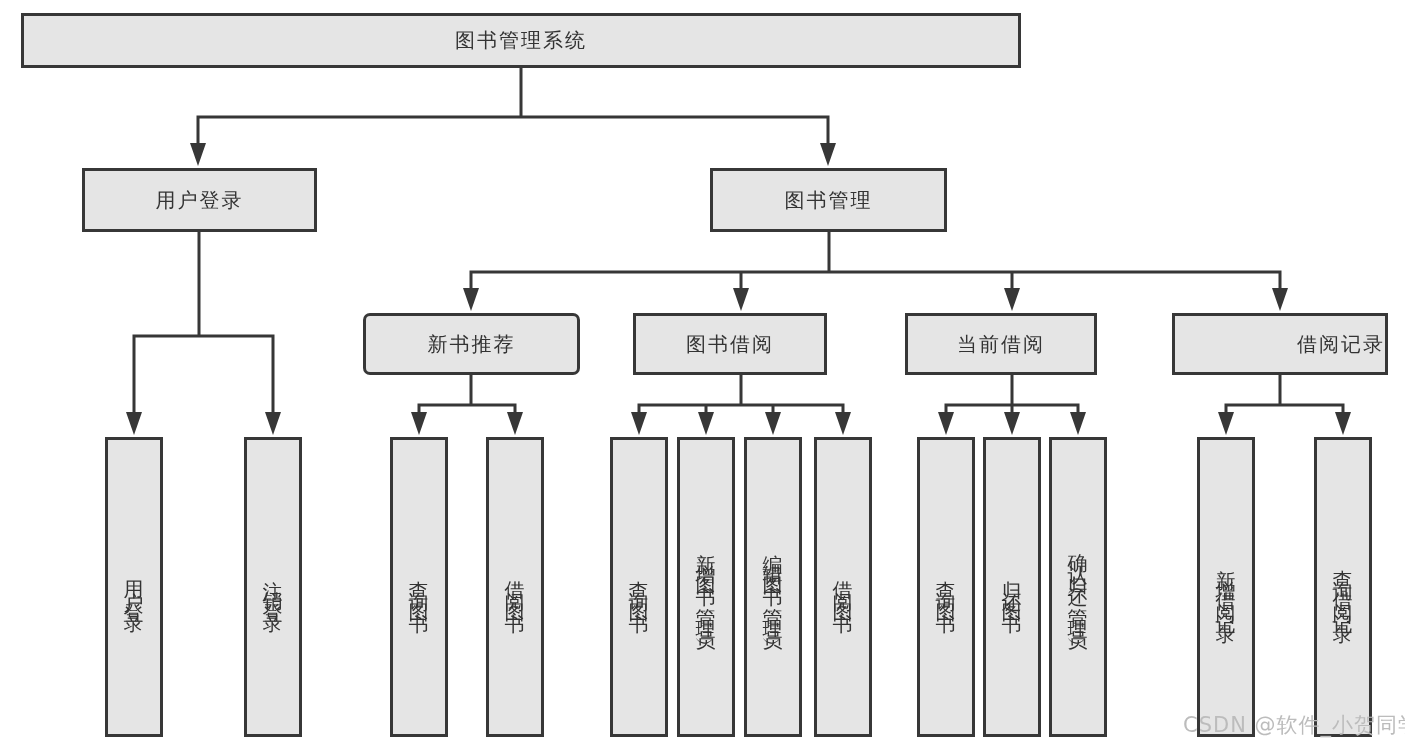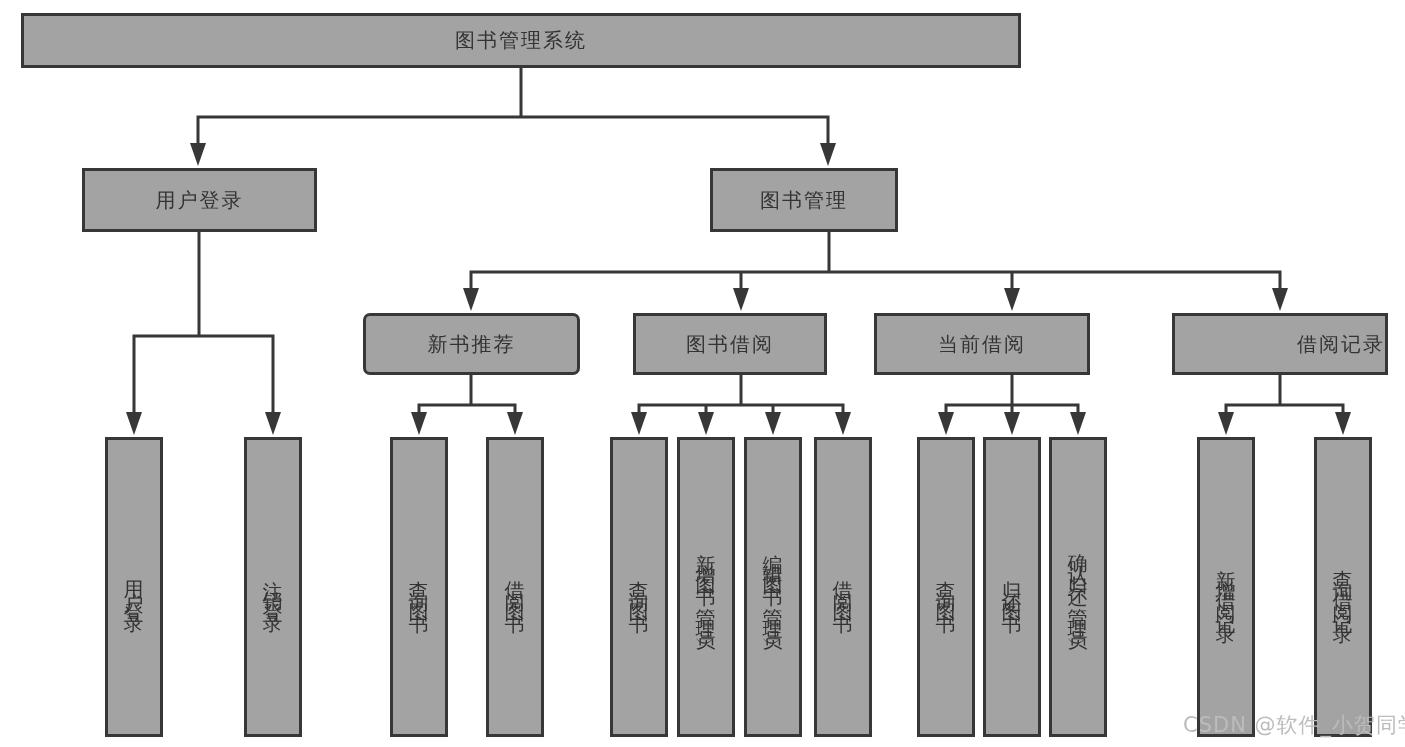--- a/index.html
+++ b/index.html
@@ -14,21 +14,21 @@
   }
   .connectors {
     position: absolute;
     left: 0; top: 0;
     z-index: 1;
   }
   .box {
     position: absolute;
     box-sizing: border-box;
     border: 3px solid #373737;
-    background: #a3a3a3;
+    background: #e5e5e5;
     display: flex;
     align-items: center;
     justify-content: center;
     z-index: 2;
     font-size: 20px;
     color: #333333;
   }
   .box .hlabel {
     letter-spacing: 2px;
     white-space: nowrap;
@@ -103,31 +103,31 @@
     </g>
   </svg>
 
   <div class="box" style="left:21px; top:13px; width:1000px; height:55px;">
     <span class="hlabel">图书管理系统</span>
   </div>
 
   <div class="box lvl2" style="left:82px; width:235px;">
     <span class="hlabel">用户登录</span>
   </div>
-  <div class="box lvl2" style="left:710px; width:188px;">
+  <div class="box lvl2" style="left:710px; width:237px;">
     <span class="hlabel">图书管理</span>
   </div>
 
   <div class="box lvl3" style="left:363px; width:217px;border-radius:7px;">
     <span class="hlabel">新书推荐</span>
   </div>
   <div class="box lvl3" style="left:633px; width:194px;">
     <span class="hlabel">图书借阅</span>
   </div>
-  <div class="box lvl3" style="left:874px; width:216px;justify-content:center;">
+  <div class="box lvl3" style="left:905px; width:192px;justify-content:center;">
     <span class="hlabel">当前借阅</span>
   </div>
   <div class="box lvl3" style="left:1172px; width:216px;justify-content:flex-end;">
     <span class="hlabel">借阅记录</span>
   </div>
 
   <div class="box leaf" style="left:105px;">
     <span class="vlabel">用户登录</span>
   </div>
   <div class="box leaf" style="left:244px;">

